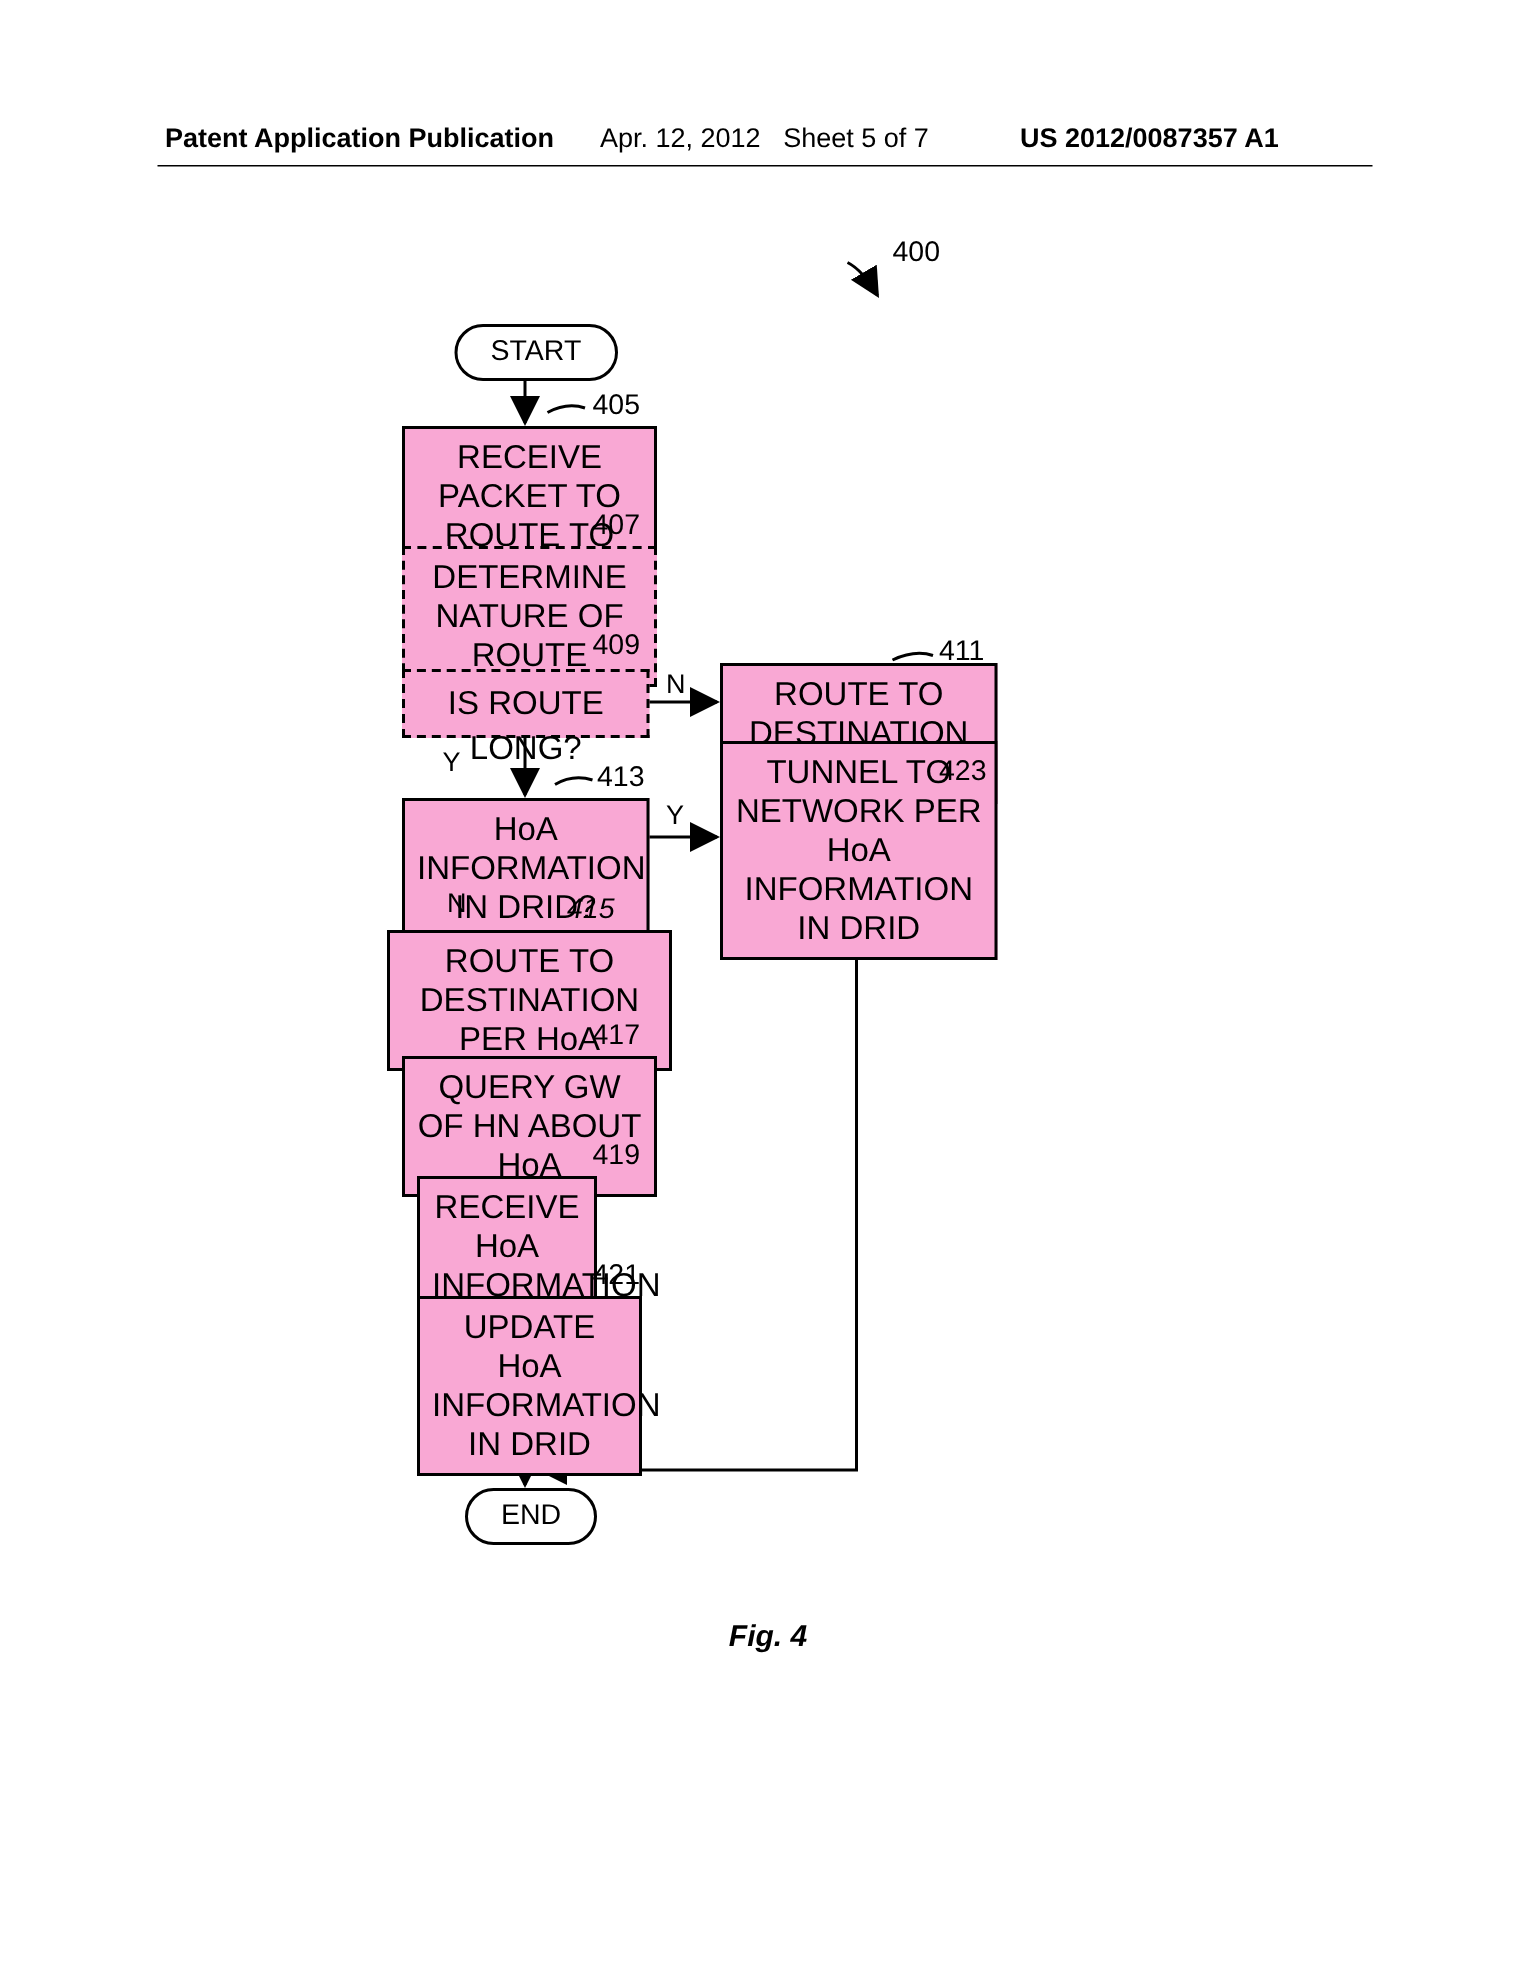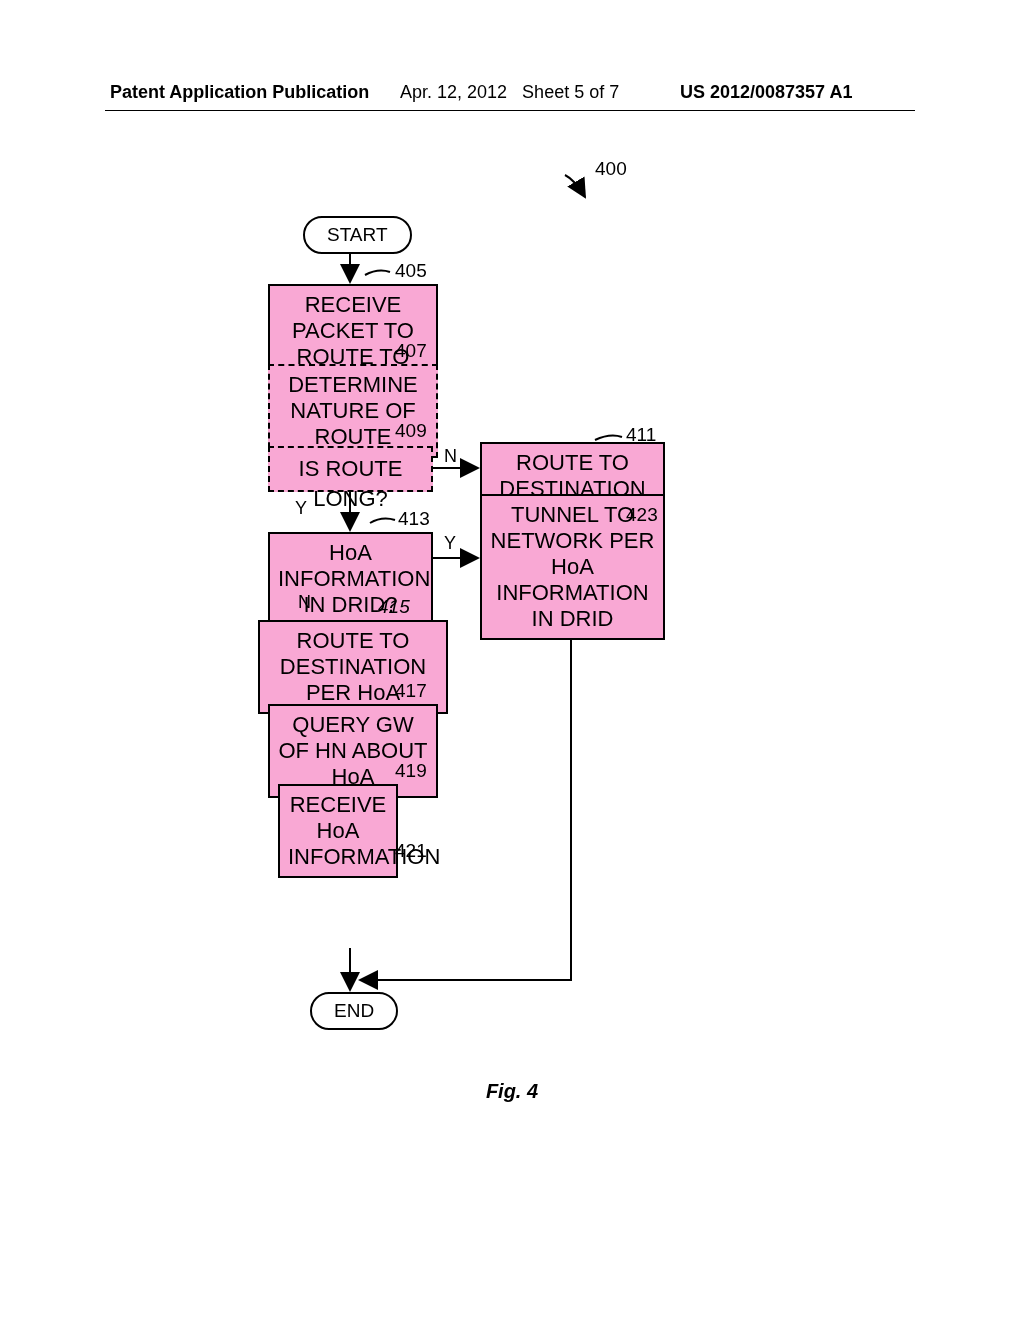--- a/index.html
+++ b/index.html
@@ -206,20 +206,23 @@
   <div class="box" style="left:268px; top:704px; width:170px;">
     <span>QUERY GW OF HN ABOUT HoA</span>
   </div>
   <div class="reflab" style="left:395px; top:680px;">417</div>
 
   <div class="box" style="left:278px; top:784px; width:120px;">
     <span>RECEIVE HoA INFORMATION</span>
   </div>
   <div class="reflab" style="left:395px; top:760px;">419</div>
 
+  <div class="box" style="left:278px; top:864px; width:150px;">
+    <span>UPDATE HoA INFORMATION IN DRID</span>
+  </div>
   <div class="reflab" style="left:395px; top:840px;">421</div>
 
   <div class="terminator" style="left:310px; top:992px;">
     <span>END</span>
   </div>
 
   <div class="figcaption" style="top:1080px;">Fig. 4</div>
 
 </div>
 

